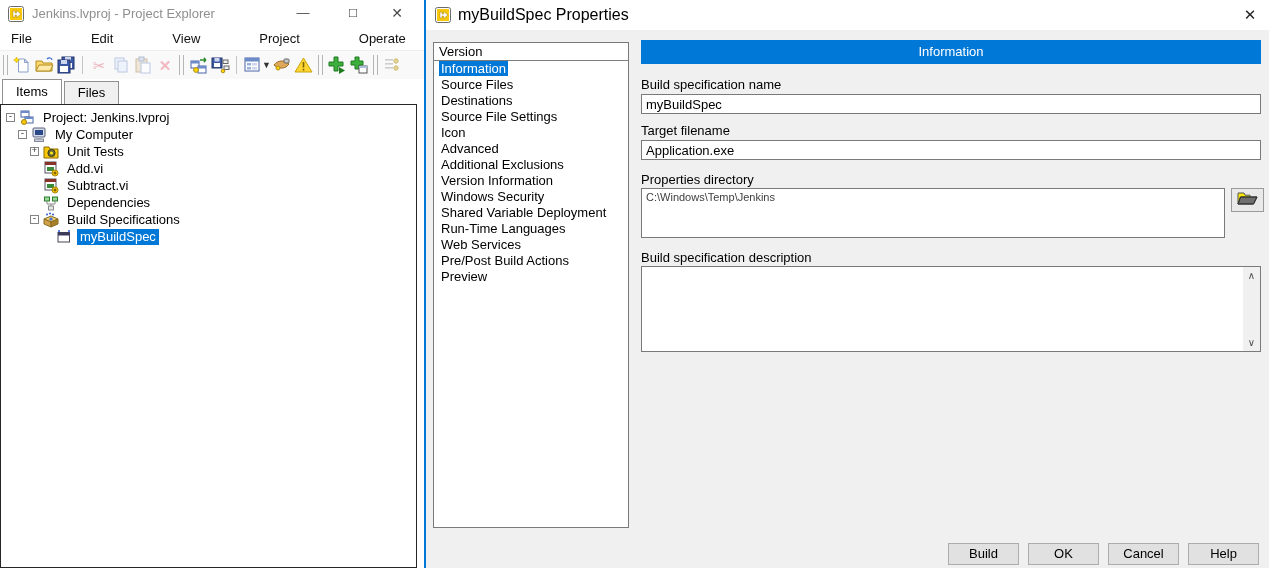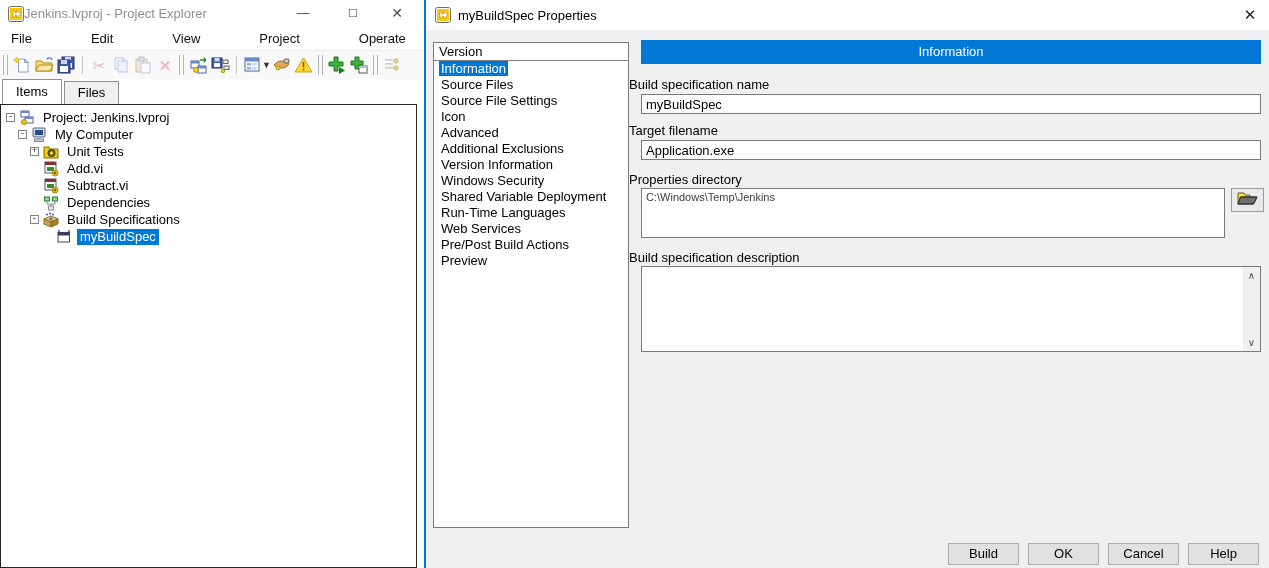--- a/index.html
+++ b/index.html
@@ -6,21 +6,21 @@
   html,body { background:#dcdcdc; }
   #screen {
     position:relative; width:1269px; height:568px; overflow:hidden;
     font-family:"Liberation Sans", sans-serif; background:#e8e8e8;
     font-size:13px; color:#000;
   }
   
   #explorer { position:absolute; left:0; top:0; width:424px; height:568px; background:#fff; }
   .titlebar { position:relative; height:27px; background:#fff; display:flex; align-items:center; }
   .titlebar .app-icon { margin-left:8px; width:16px; height:16px; flex:0 0 16px; }
-  .titlebar .title-text { color:#8f8f8f; font-size:13px; white-space:nowrap; }
+  .titlebar .title-text { margin-left:8px; color:#8f8f8f; font-size:13px; white-space:nowrap; }
   .wc { position:absolute; top:3px; width:26px; height:20px; text-align:center; line-height:20px; color:#4a4a4a; font-size:13px; }
   .wc.min { left:290px; }
   .wc.max { left:340px; font-size:11px; }
   .wc.close { left:384px; font-size:14px; }
   .menubar { height:23px; display:flex; align-items:center; background:#fff; padding-left:2px;gap:41px; }
   .menu-item { padding:2px 9px; font-size:13px; color:#111; white-space:nowrap; }
   .toolbar { height:29px; display:flex; align-items:center; background:#f9f9f9; border-top:1px solid #eee; overflow:hidden; }
   .tb-sep { width:5px; height:20px; border-left:1px solid #b5b5b5; border-right:1px solid #b5b5b5; margin:0 3px; }
   .tb-sep1 { width:1px; height:18px; background:#c5c5c5; margin:0 5px; }
   .tb-btn { width:22px; height:22px; display:flex; align-items:center; justify-content:center; }
@@ -33,29 +33,29 @@
   .tree-row { height:17px; display:flex; align-items:center; }
   .expander { width:9px; height:9px; border:1px solid #848484; background:#fff; font-size:9px; line-height:7px; text-align:center; color:#333; margin-right:4px; flex:0 0 9px; font-family:"Liberation Mono", monospace; }
   .expander.none { border:none; background:transparent; }
   .tree-icon { width:16px; height:16px; margin-right:5px; flex:0 0 16px; }
   .tree-label { padding:0 3px; white-space:nowrap; line-height:16px; }
   .tree-row.selected .tree-label { background:#0078d7; color:#fff; }
   
   #dialog { position:absolute; left:424px; top:0; width:845px; height:568px; background:#f0f0f0; border-left:2px solid #0078d7; }
   .dlg-titlebar { position:relative; height:30px; background:#fff; display:flex; align-items:center; }
   .dlg-titlebar .app-icon { margin-left:9px; width:16px; height:16px; flex:0 0 16px; }
-  .dlg-title-text { margin-left:7px; font-size:13px; color:#000; }
+  .dlg-title-text { margin-left:7px; font-size:16px; color:#000; }
   .dlg-close { position:absolute; right:9px; top:5px; width:20px; height:20px; text-align:center; line-height:20px; font-size:15px; color:#222; }
   .category-box { position:absolute; left:7px; top:42px; width:196px; height:486px; background:#fff; border:1px solid #7a7a7a; }
   .cat-header { height:18px; line-height:18px; padding-left:5px; border-bottom:1px solid #7e7e7e; }
   .cat-item { height:16px; line-height:16px; padding-left:5px; white-space:nowrap; }
   .cat-item span { padding:0 2px; }
   .cat-item.selected span { background:#0078d7; color:#fff; }
   .panel-header { position:absolute; left:215px; top:40px; width:620px; height:24px; background:#0078d7; color:#fff; text-align:center; line-height:24px; font-size:13px; }
-  .fld-label { position:absolute; left:203px; font-size:13px; color:#000; }
+  .fld-label { position:absolute; left:215px; font-size:13px; color:#000; }
   .txt { position:absolute; left:215px; width:620px; height:20px; border:1px solid #7a7a7a; background:#fff; font-family:"Liberation Sans", sans-serif; font-size:13px; padding:0 4px; color:#000; outline:none; }
   .txt-multi { position:absolute; left:215px; width:584px; height:50px; border:1px solid #7a7a7a; background:#fff; font-size:11px; padding:2px 4px; color:#404040; }
   .browse-btn { position:absolute; left:805px; top:188px; width:33px; height:24px; background:#e9e9e9; border:1px solid #9a9a9a; display:flex; align-items:center; justify-content:center; }
   .desc-box { position:absolute; left:215px; top:266px; width:620px; height:86px; border:1px solid #7a7a7a; background:#fff; }
   .vscroll { position:absolute; right:0; top:0; width:17px; height:100%; background:#f0f0f0; }
   .vs-arrow { position:absolute; left:0; width:17px; height:17px; text-align:center; color:#505050; font-size:10px; line-height:17px; }
   .vs-arrow.up { top:0; }
   .vs-arrow.down { bottom:0; }
   .dlg-btn { position:absolute; top:543px; width:71px; height:22px; background:#e1e1e1; border:1px solid #adadad; text-align:center; line-height:20px; font-size:13px; }
   .btn-build { left:522px; } .btn-ok { left:602px; } .btn-cancel { left:682px; } .btn-help { left:762px; }
@@ -342,20 +342,21 @@
           </svg>
       </span>
       <span class="dlg-title-text">myBuildSpec Properties</span>
       <span class="dlg-close">✕</span>
     </div>
 
     <div class="category-box">
       <div class="cat-header">Version</div>
       <div class="cat-item selected"><span>Information</span></div>
       <div class="cat-item"><span>Source Files</span></div>
+      <div class="cat-item"><span>Destinations</span></div>
       <div class="cat-item"><span>Source File Settings</span></div>
       <div class="cat-item"><span>Icon</span></div>
       <div class="cat-item"><span>Advanced</span></div>
       <div class="cat-item"><span>Additional Exclusions</span></div>
       <div class="cat-item"><span>Version Information</span></div>
       <div class="cat-item"><span>Windows Security</span></div>
       <div class="cat-item"><span>Shared Variable Deployment</span></div>
       <div class="cat-item"><span>Run-Time Languages</span></div>
       <div class="cat-item"><span>Web Services</span></div>
       <div class="cat-item"><span>Pre/Post Build Actions</span></div>

